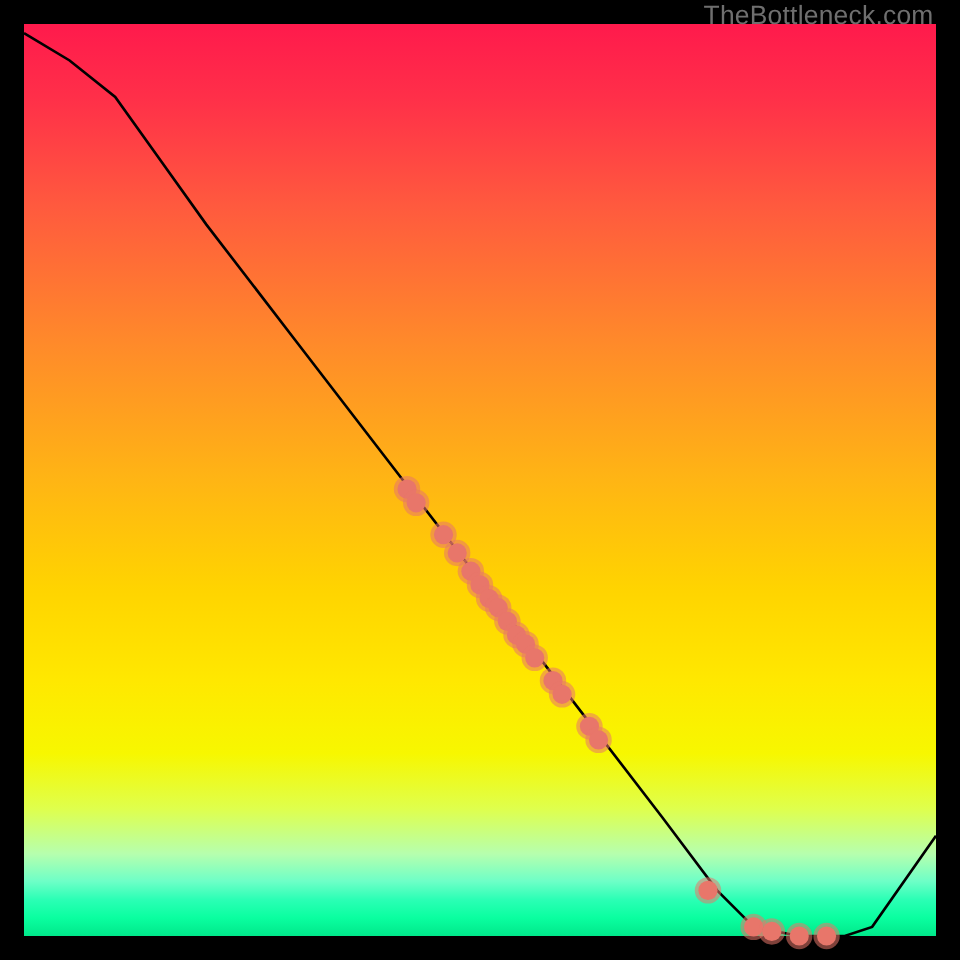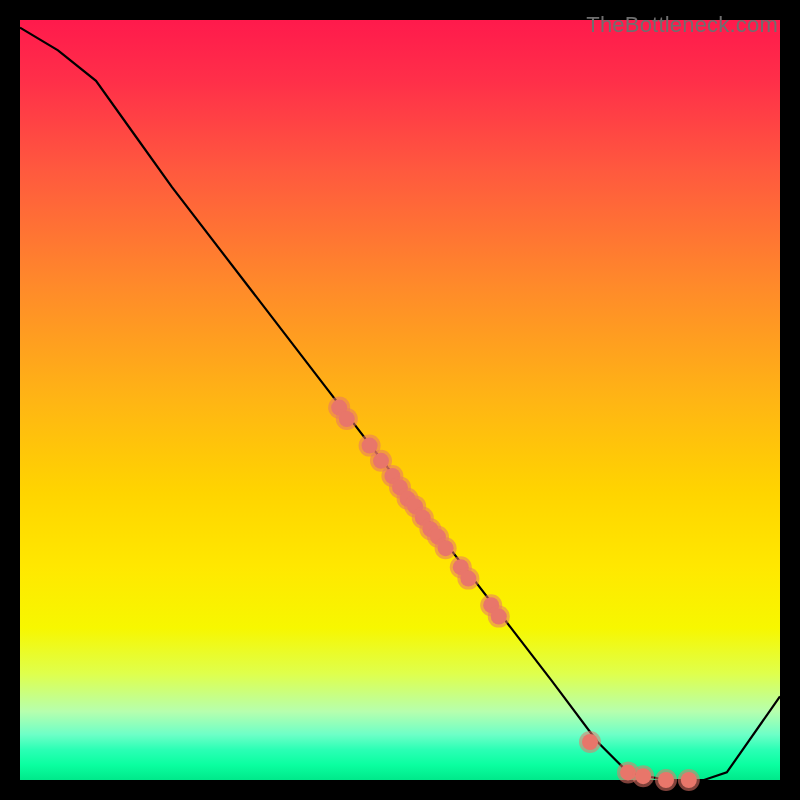--- a/index.html
+++ b/index.html
@@ -29,21 +29,21 @@
       #dfff4c 86%,
       #b6ffae 91%,
       #6effc7 94%,
       #2bffb5 96%,
       #0affa0 98%,
       #00e88a 100%
     );
   }
   .watermark {
     position: absolute;
-    top: 12px;
+    top: 0px;
     right: 22px;
     font-size: 22px;
     font-weight: 500;
     color: #6f6f6f;
     letter-spacing: 0.2px;
     user-select: none;
   }
   svg.overlay {
     position: absolute;
     left: 20px;

